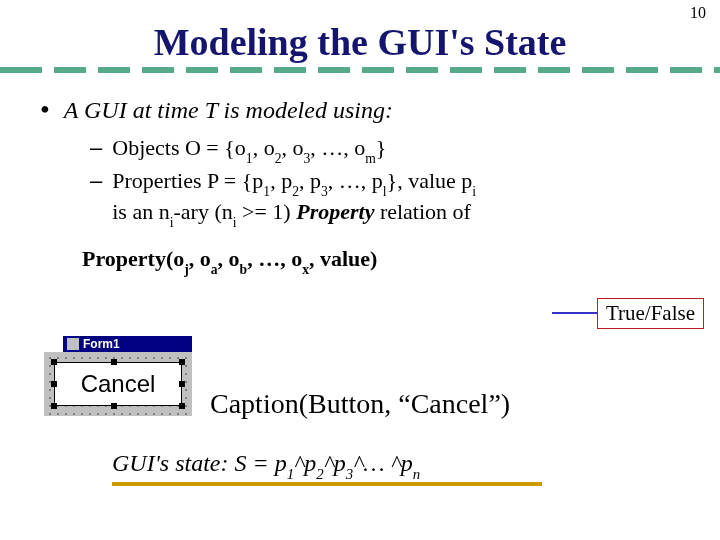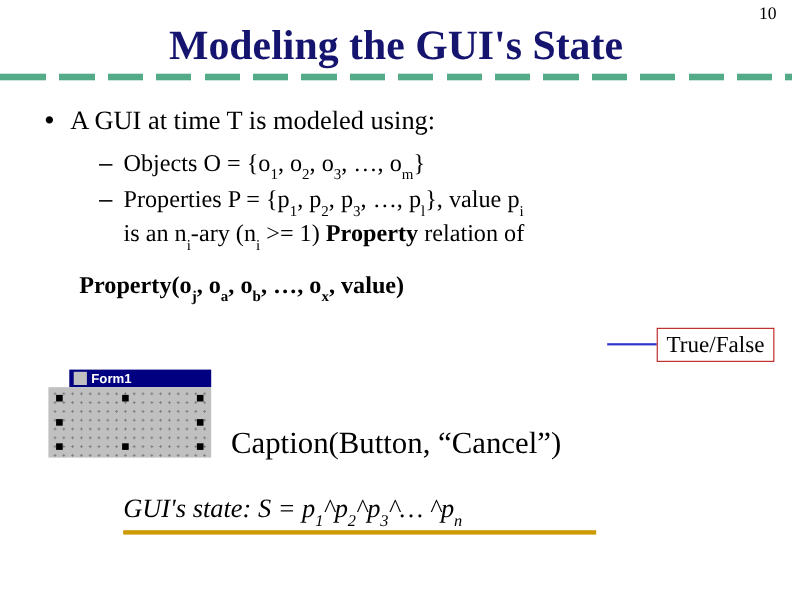--- a/index.html
+++ b/index.html
@@ -44,31 +44,31 @@
     line-height: 1.3;
   }
   .bullet-row { display: flex; align-items: flex-start; }
   .bullet-dot {
     font-family: "Times New Roman", serif;
     font-size: 28px;
     line-height: 1.05;
     margin-right: 14px;
     margin-left: 4px;
   }
-  .em { }
+  .em { font-style: italic; }
   .dash-list {
     margin: 8px 0 0 54px;
     font-size: 22px;
   }
   .dash-row { display: flex; align-items: flex-start; margin-bottom: 2px; }
   .dash-mark { margin-right: 10px; font-family: Arial, sans-serif; }
   sub { font-size: 0.62em; position: relative; bottom: -0.15em; }
   .bold { font-weight: bold; }
   .property-line {
-    margin: 14px 0 0 36px;
+    margin: 14px 0 0 46px;
     font-family: "Times New Roman", serif;
     font-size: 22px;
     font-weight: bold;
     display: inline-block;
     position: relative;
   }
   .tf-box {
     position: absolute;
     top: 298px;
     right: 16px;
@@ -196,20 +196,21 @@
 
 <div class="tf-line"></div>
 <div class="tf-box">True/False</div>
 
 <div class="form-region">
   <div class="form-titlebar">
     <span class="form-icon"></span>
     <span>Form1</span>
   </div>
   <div class="form-body">
+    <div class="cancel-btn">Cancel</div>
     <div class="sel-handle" style="top:7px;left:7px"></div>
     <div class="sel-handle" style="top:7px;left:67px"></div>
     <div class="sel-handle" style="top:7px;right:7px"></div>
     <div class="sel-handle" style="top:29px;left:7px"></div>
     <div class="sel-handle" style="top:29px;right:7px"></div>
     <div class="sel-handle" style="bottom:7px;left:7px"></div>
     <div class="sel-handle" style="bottom:7px;left:67px"></div>
     <div class="sel-handle" style="bottom:7px;right:7px"></div>
   </div>
 </div>

